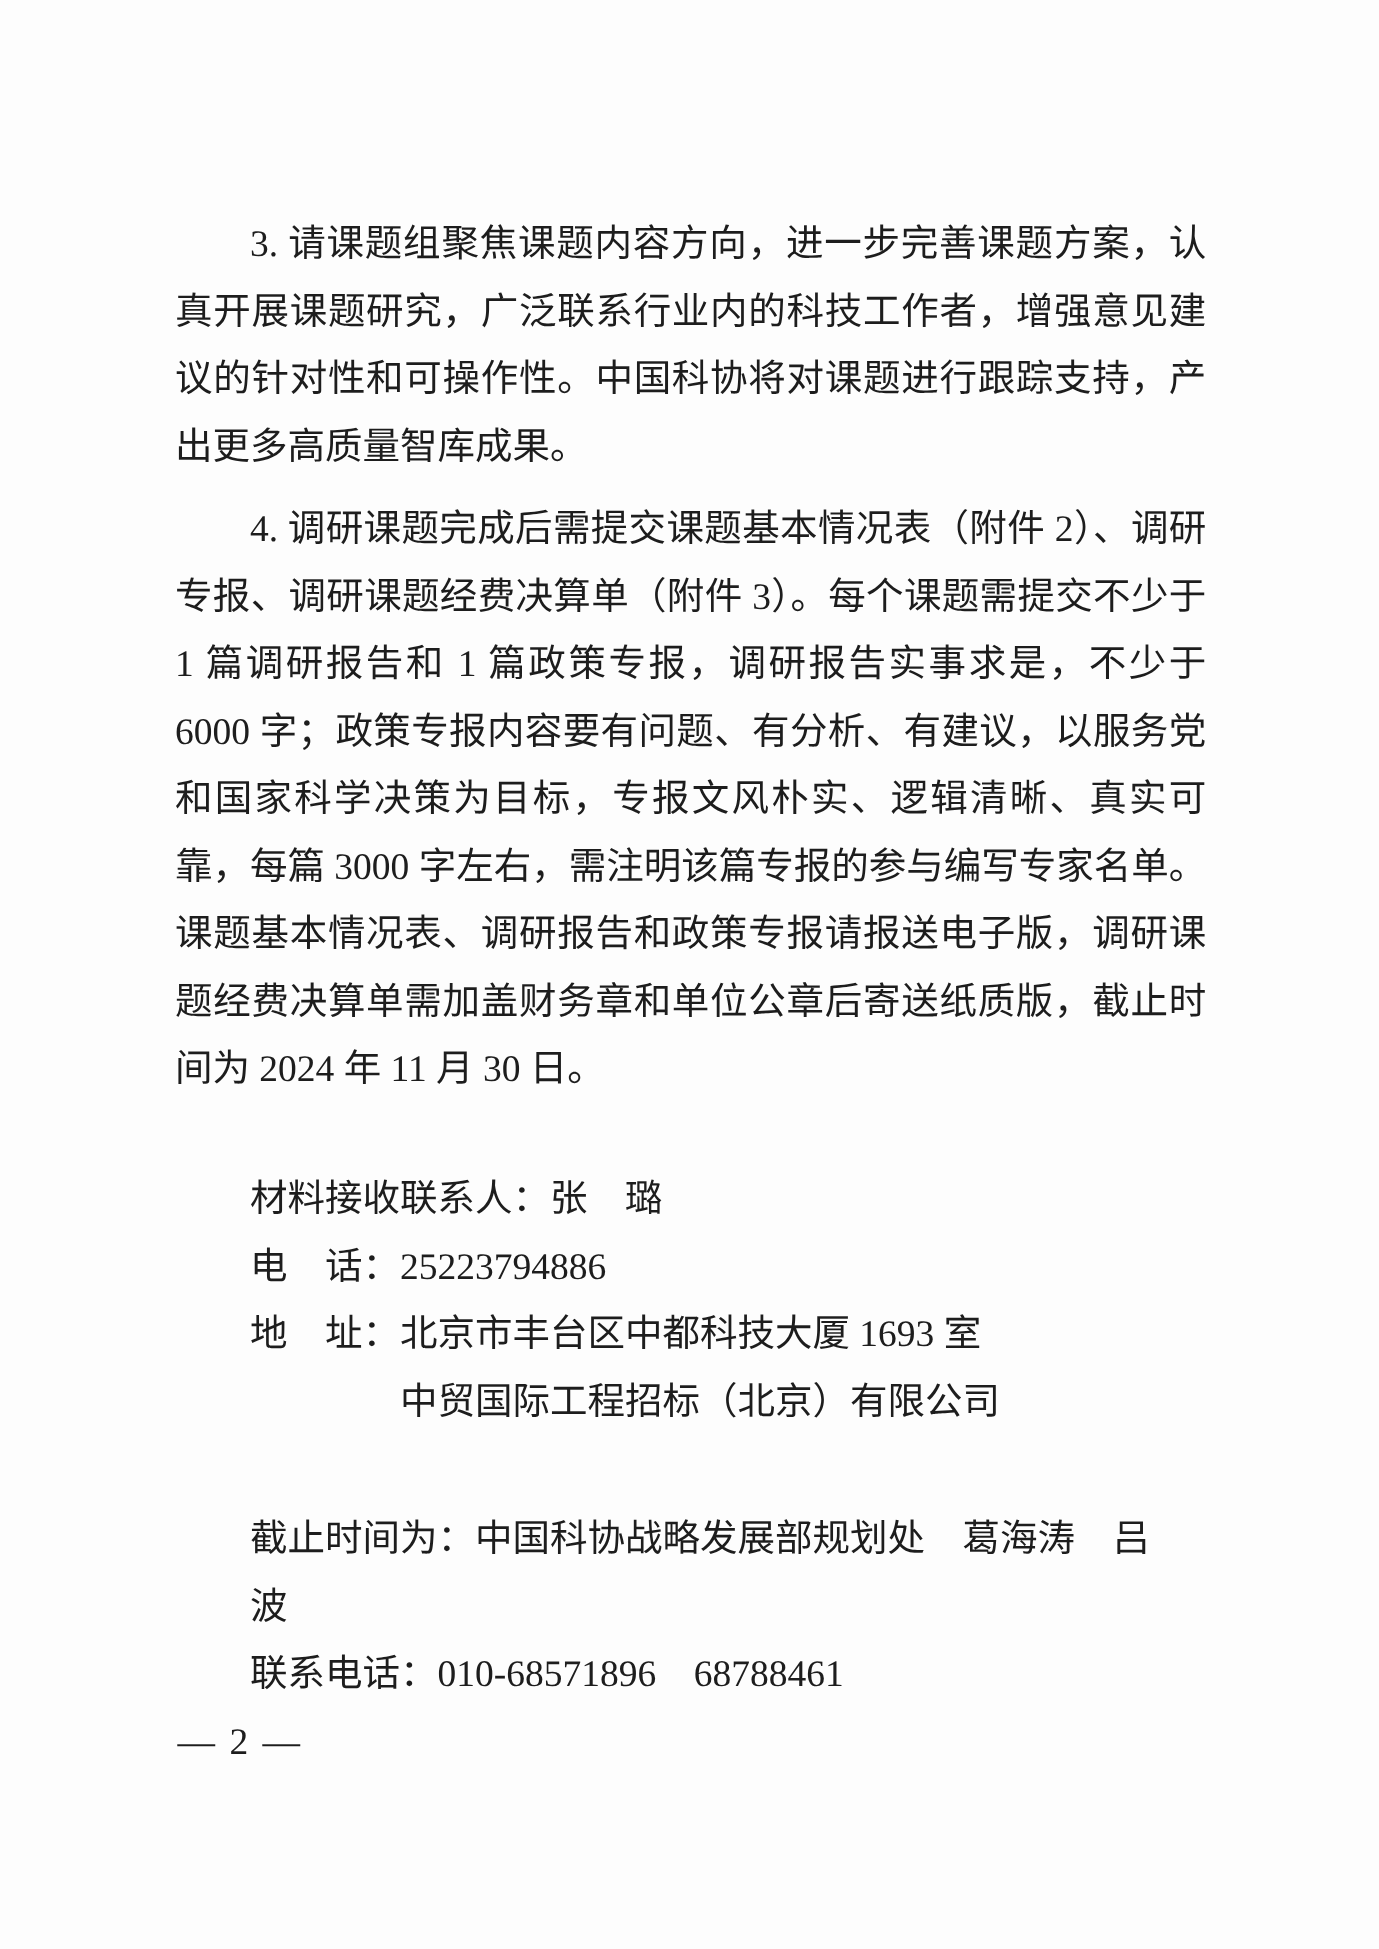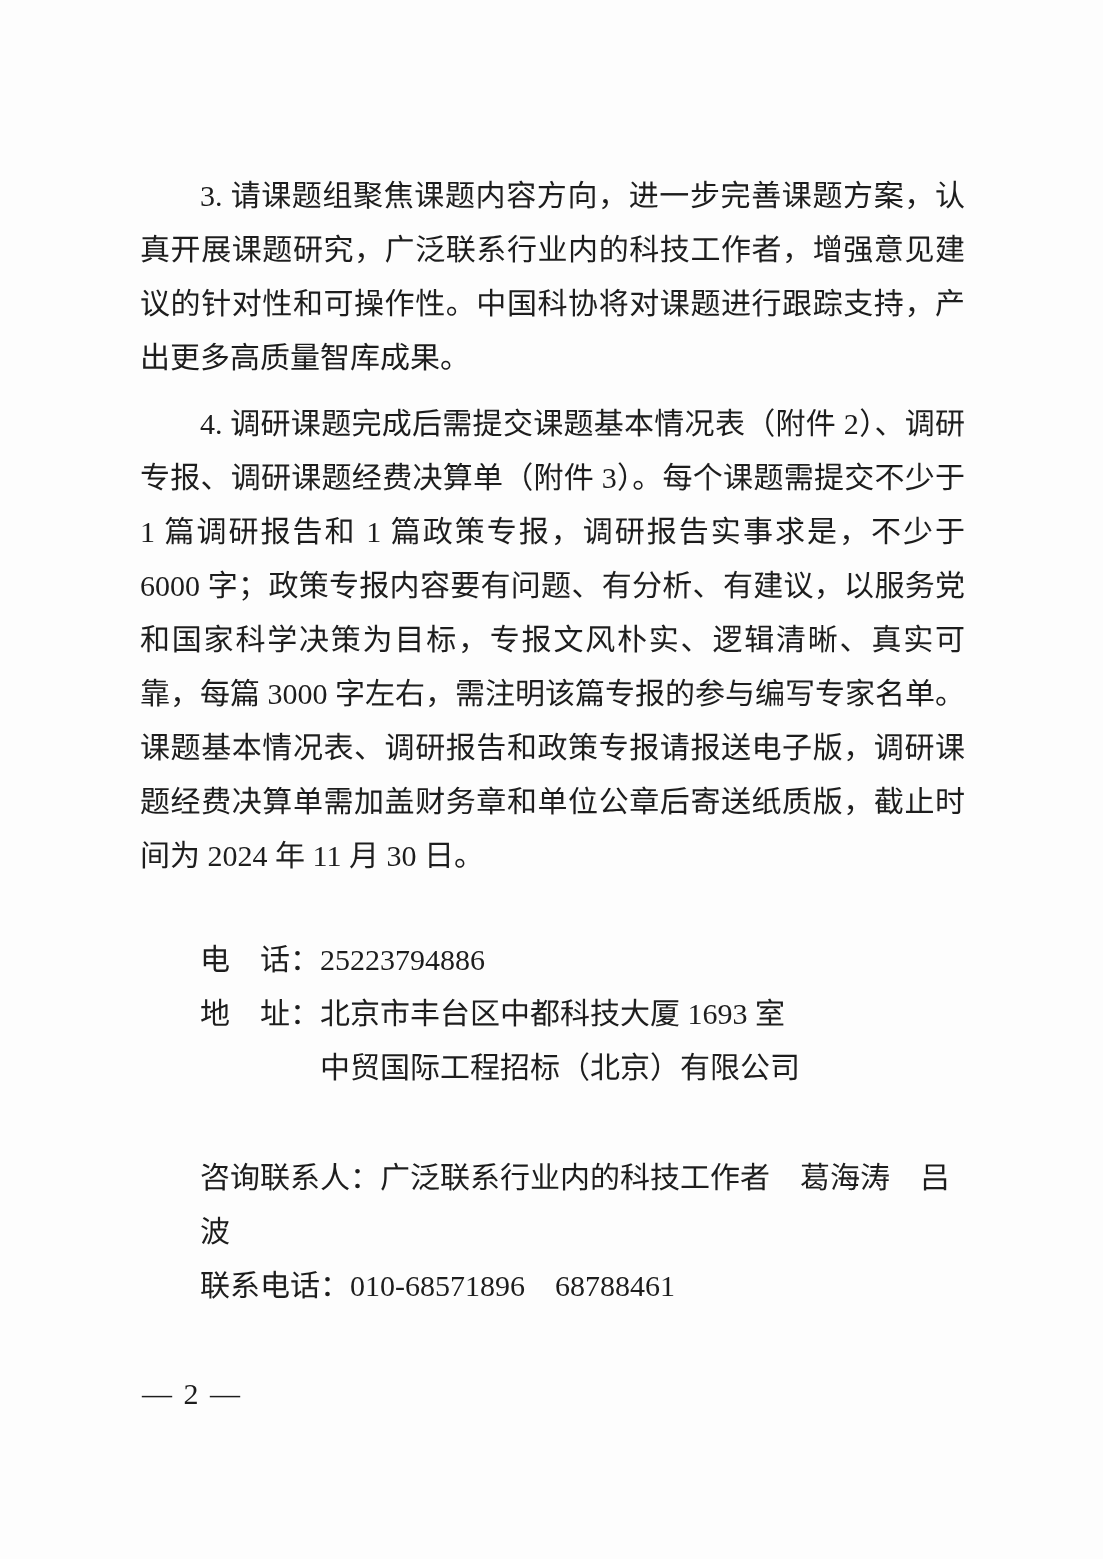--- a/index.html
+++ b/index.html
@@ -67,27 +67,28 @@
 
 <div class="page">
 
   <main class="body-text">
 
     <p class="para">3. 请课题组聚焦课题内容方向，进一步完善课题方案，认真开展课题研究，广泛联系行业内的科技工作者，增强意见建议的针对性和可操作性。中国科协将对课题进行跟踪支持，产出更多高质量智库成果。</p>
 
     <p class="para para-gap">4. 调研课题完成后需提交课题基本情况表（附件 2）、调研专报、调研课题经费决算单（附件 3）。每个课题需提交不少于 1 篇调研报告和 1 篇政策专报，调研报告实事求是，不少于 6000 字；政策专报内容要有问题、有分析、有建议，以服务党和国家科学决策为目标，专报文风朴实、逻辑清晰、真实可靠，每篇 3000 字左右，需注明该篇专报的参与编写专家名单。课题基本情况表、调研报告和政策专报请报送电子版，调研课题经费决算单需加盖财务章和单位公章后寄送纸质版，截止时间为 2024 年 11 月 30 日。</p>
 
     <section class="contact-block">
+      <div class="contact-line">材料接收联系人：张　璐</div>
       <div class="contact-line">电　话：25223794886</div>
       <div class="contact-line">地　址：北京市丰台区中都科技大厦 1693 室</div>
       <div class="contact-line indent-under-label">中贸国际工程招标（北京）有限公司</div>
     </section>
 
     <section class="consult-block">
-      <div class="contact-line">咨询联系人：广泛联系行业内的科技工作者　葛海涛　吕　波</div>
+      <div class="contact-line">截止时间为：中国科协战略发展部规划处　葛海涛　吕　波</div>
       <div class="contact-line">联系电话：010-68571896　68788461</div>
     </section>
 
   </main>
 
   <footer class="page-footer">
     <span>— 2 —</span>
   </footer>
 
 </div>

